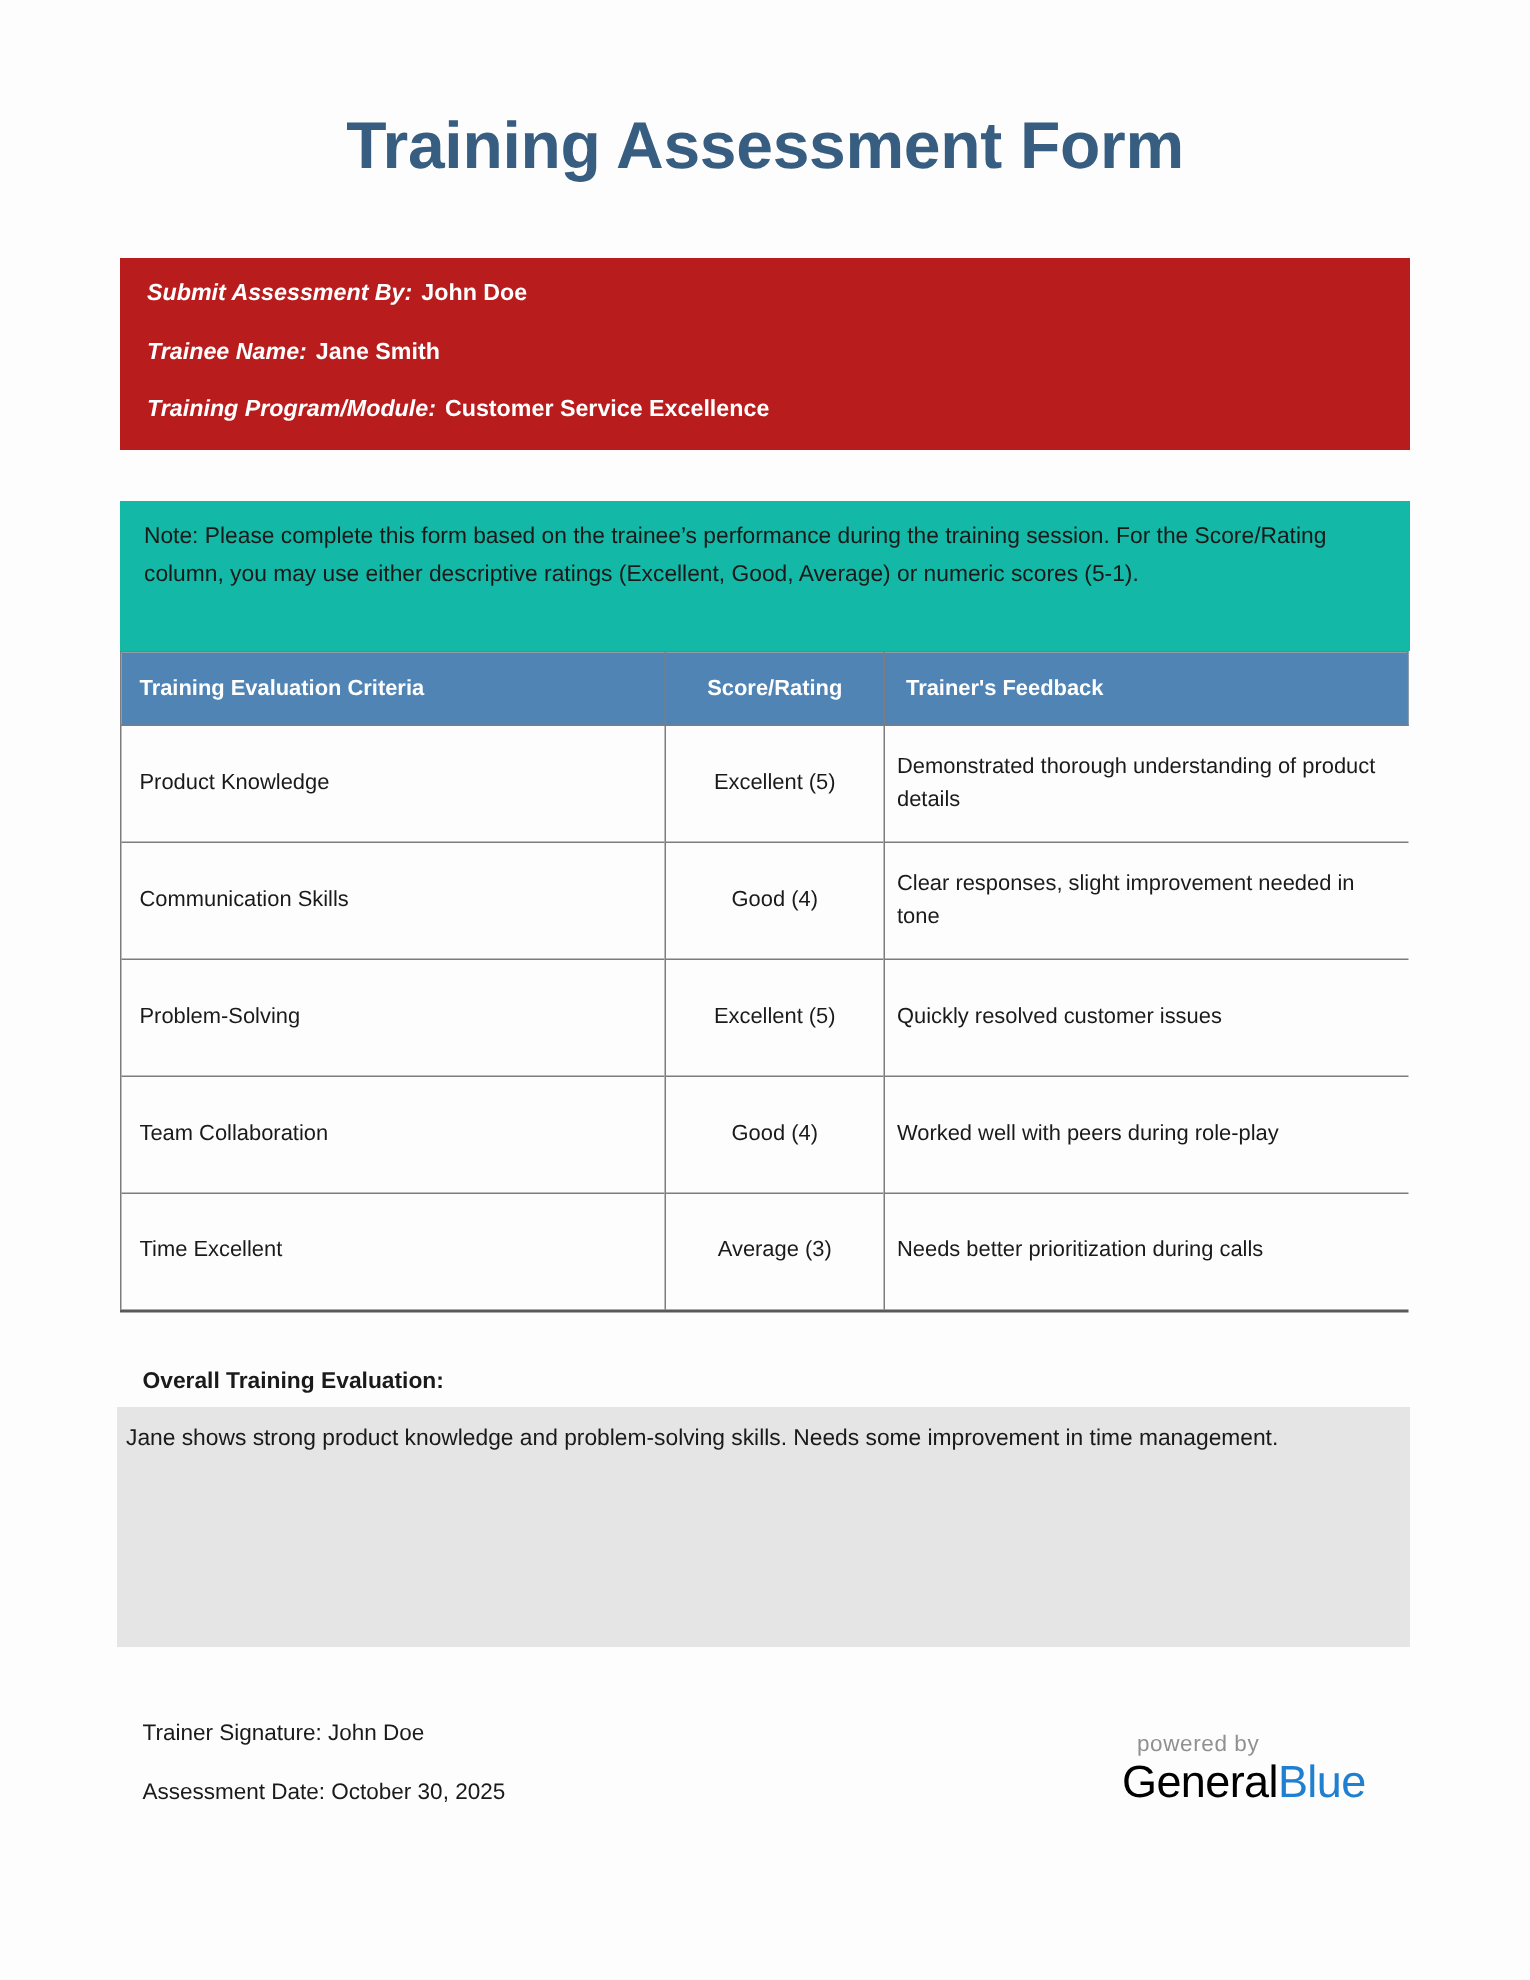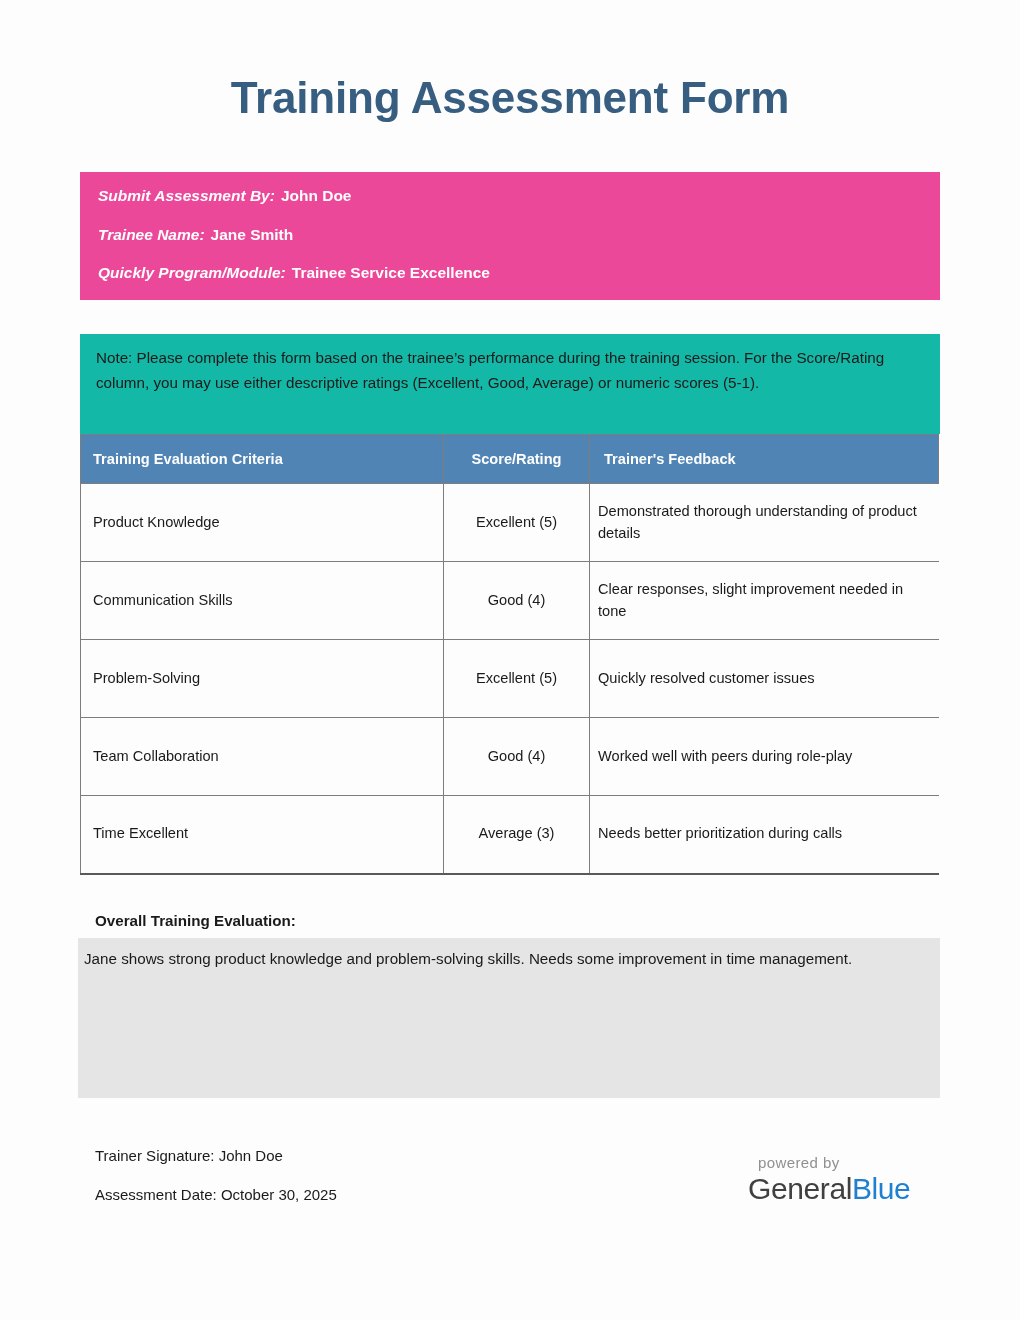--- a/index.html
+++ b/index.html
@@ -35,21 +35,21 @@
     line-height: 1.1;
   }
 
   
   .meta-band {
     position: absolute;
     top: 172px;
     left: 80px;
     width: 860px;
     height: 128px;
-    background: #ec4899;
+    background: #b91c1c;
     box-sizing: border-box;
     padding: 16px 18px 0 18px;
   }
   .meta-row {
     color: #ffffff;
     font-size: 15.5px;
     line-height: 1.0;
     margin-bottom: 23px;
     white-space: nowrap;
   }
@@ -188,39 +188,39 @@
     letter-spacing: 0.4px;
     padding-left: 10px;
     line-height: 1.1;
   }
   .logo-word {
     font-size: 30px;
     line-height: 1.15;
     letter-spacing: -0.4px;
     white-space: nowrap;
   }
-  .logo-general { color: #404040; }
+  .logo-general { color: #000000; }
   .logo-blue { color: #1f7fd0; }
 </style>
 </head>
 <body>
 
 <div class="page">
 
   <div class="doc-title">Training Assessment Form</div>
 
   <div class="meta-band">
     <div class="meta-row">
       <span class="meta-label">Submit Assessment By:</span><span class="meta-value">John Doe</span>
     </div>
     <div class="meta-row">
       <span class="meta-label">Trainee Name:</span><span class="meta-value">Jane Smith</span>
     </div>
     <div class="meta-row">
-      <span class="meta-label">Quickly Program/Module:</span><span class="meta-value">Trainee Service Excellence</span>
+      <span class="meta-label">Training Program/Module:</span><span class="meta-value">Customer Service Excellence</span>
     </div>
   </div>
 
   <div class="note-box">
     <div class="note-text">Note: Please complete this form based on the trainee’s performance during the training session. For the Score/Rating column, you may use either descriptive ratings (Excellent, Good, Average) or numeric scores (5-1).</div>
   </div>
 
   <table class="eval-table">
     <colgroup>
       <col style="width:363px">

